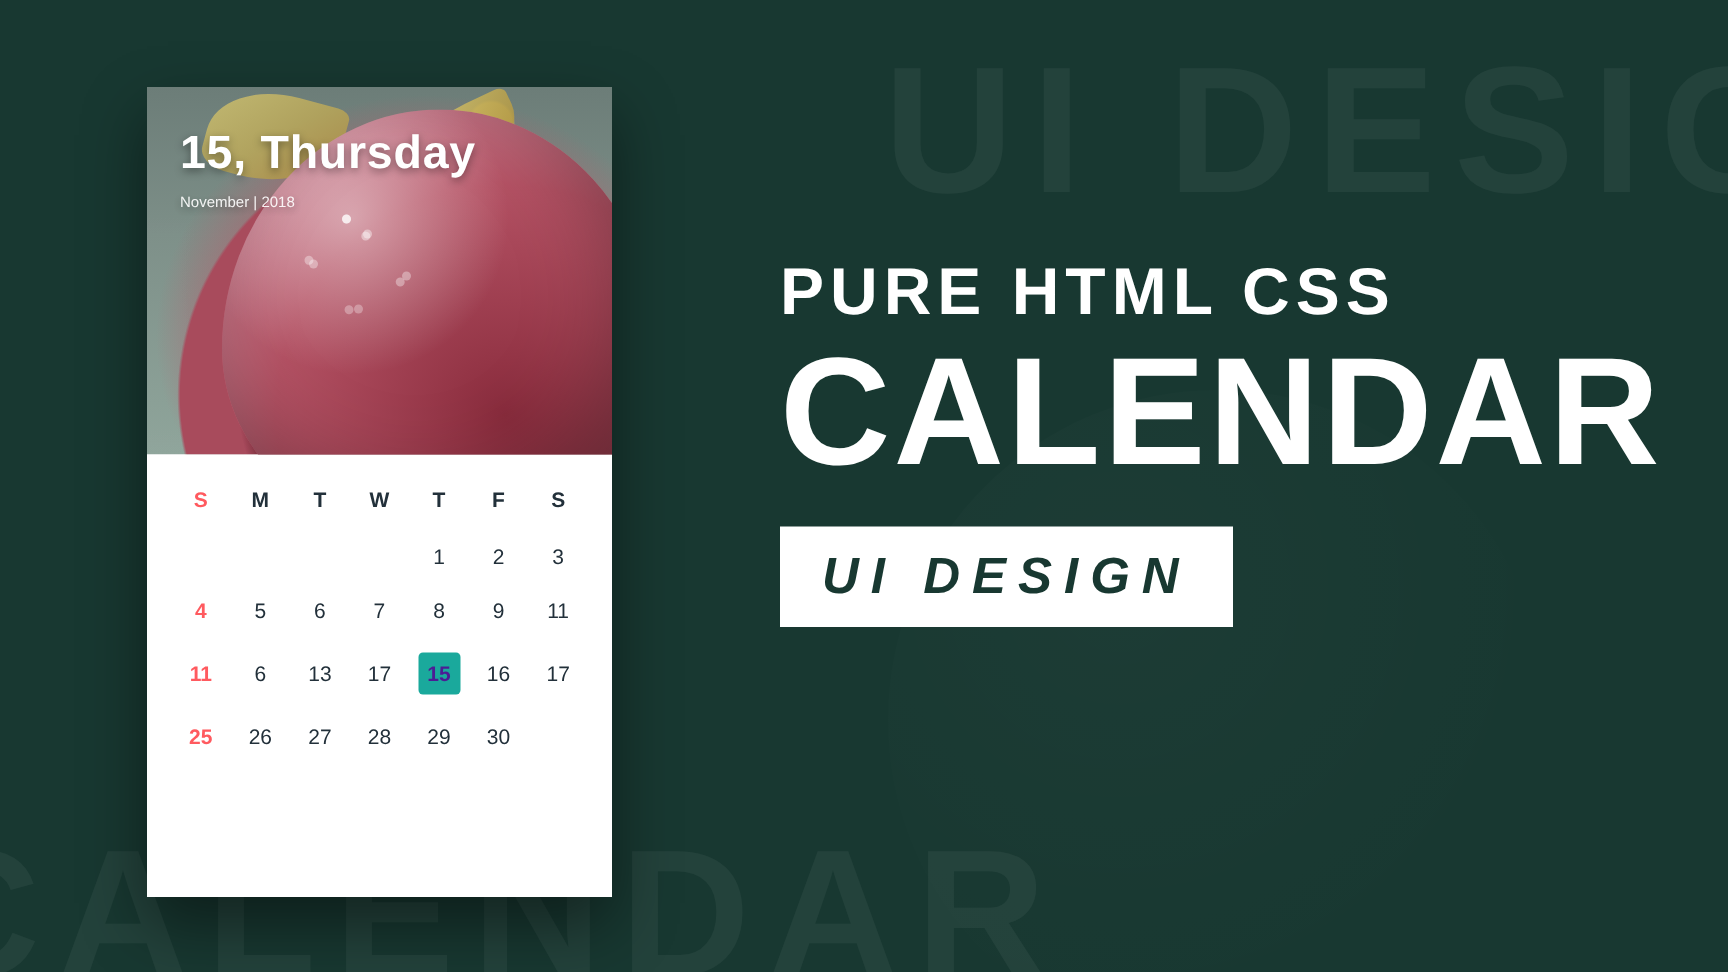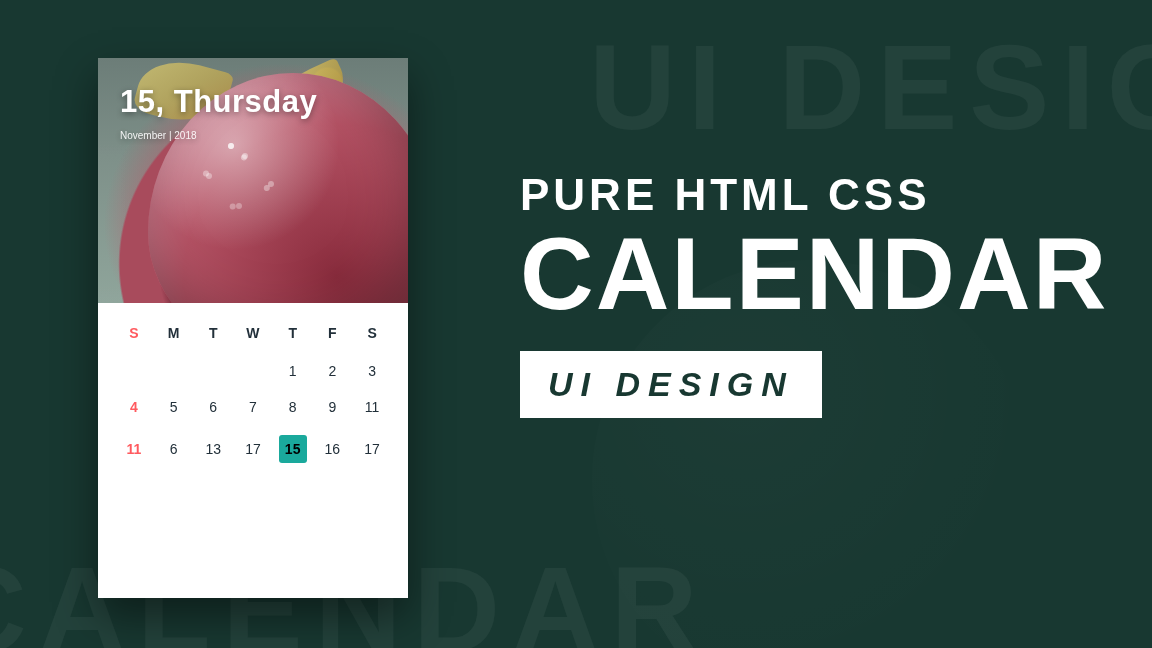--- a/index.html
+++ b/index.html
@@ -167,21 +167,21 @@
     font-weight: 500;
   }
   table.cal td.sun { color: var(--accent); font-weight:700; }
   table.cal td.empty { }
   td.today span {
     display:inline-flex;
     align-items:center;
     justify-content:center;
     width:28px;height:28px;
     background: var(--highlight);
-    color:#000000;
+    color:#4c1d95;
     font-weight:700;
     border-radius:3px;
   }
 
   
   .titles {
     position:absolute;
     left: 520px;
     top: 170px;
     color:#fff;
@@ -263,20 +263,29 @@
           </tr>
           <tr>
             <td class="sun">11</td>
             <td>6</td>
             <td>13</td>
             <td>17</td>
             <td class="today"><span>15</span></td>
             <td>16</td>
             <td>17</td>
           </tr>
+          <tr>
+            <td class="sun">25</td>
+            <td>26</td>
+            <td>27</td>
+            <td>28</td>
+            <td>29</td>
+            <td>30</td>
+            <td class="empty"></td>
+          </tr>
         </tbody>
     </table>
   </div>
 </div>
 
 <div class="titles">
   <p class="t-sub">PURE HTML CSS</p>
   <p class="t-main">CALENDAR</p>
   <span class="t-badge">UI DESIGN</span>
 </div>

